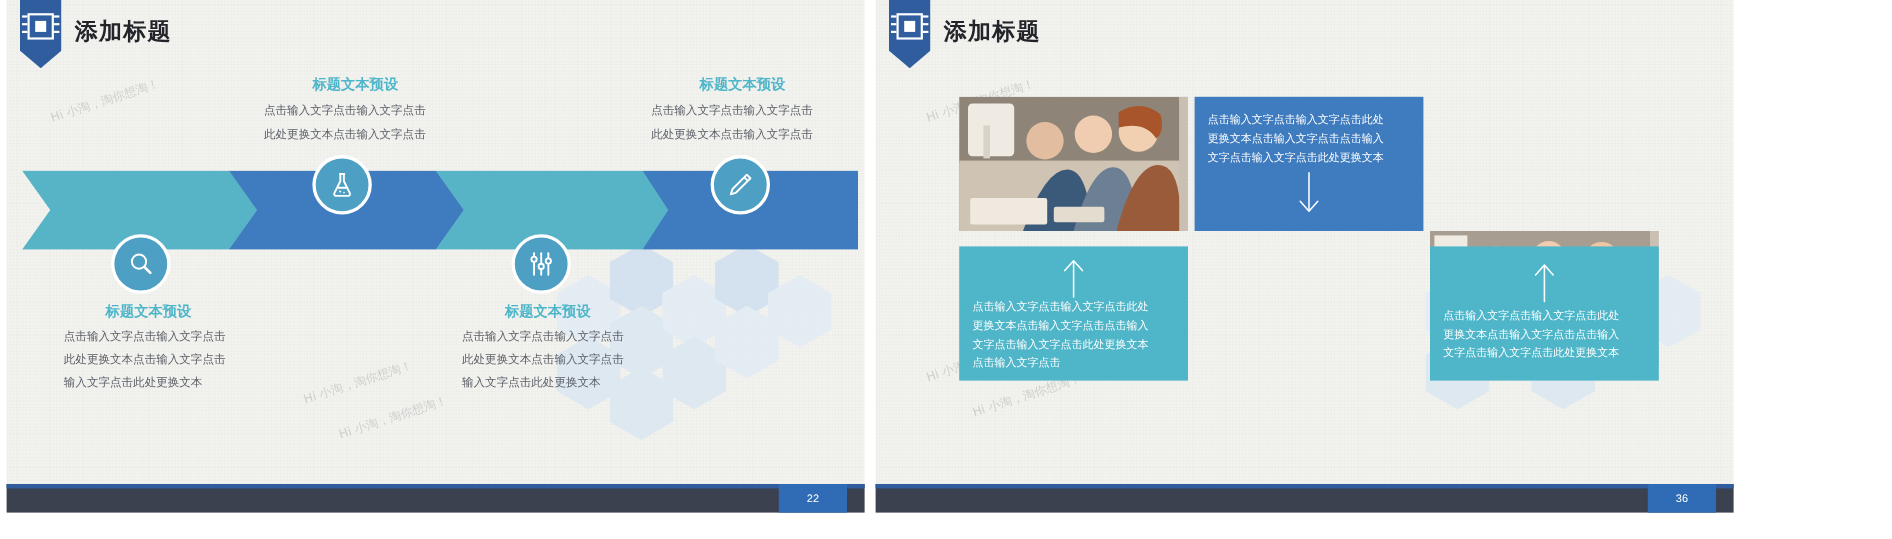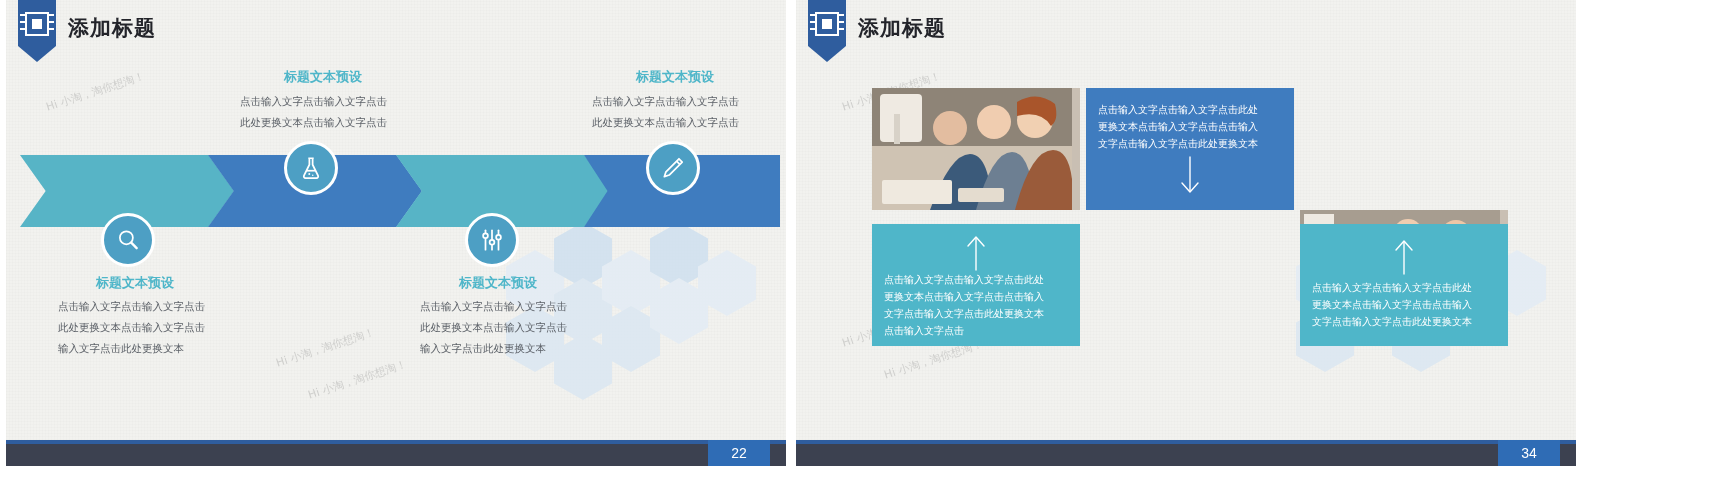--- a/index.html
+++ b/index.html
@@ -94,21 +94,21 @@
     z-index: 5;
   }
   .footer-bar .stripe {
     position: absolute; left: 0; top: 0; width: 780px; height: 4px;
     background: #2f5d9e;
   }
   .page-num {
     position: absolute; right: 10px; bottom: 0;
     width: 62px; height: 26px;
     background: #2f6cb5;
-    color: #fff; font-size: 14px;
+    color: #fff; font-size: 10px;
     display: flex; align-items: center; justify-content: center;
     z-index: 6;
   }
 
   
   .chev-row { position: absolute; left: 14px; top: 155px; height: 72px; z-index: 3; }
   .chev {
     position: absolute; top: 0; width: 214px; height: 72px;
     clip-path: polygon(0 0, 88% 0, 100% 50%, 88% 100%, 0 100%, 12% 50%);
   }
@@ -353,16 +353,16 @@
         <p>更换文本点击输入文字点击点击输入</p>
         <p>文字点击输入文字点击此处更换文本</p>
       </div>
 
     </div>
 
   </div>
   <div class="footer-bar" style="bottom:24px;">
     <div class="stripe"></div>
   </div>
-  <div class="page-num" style="bottom:24px; right:16px;">34</div>
+  <div class="page-num" style="bottom:24px; right:16px;">36</div>
   </div>
 
 </div>
 
 </body></html>

